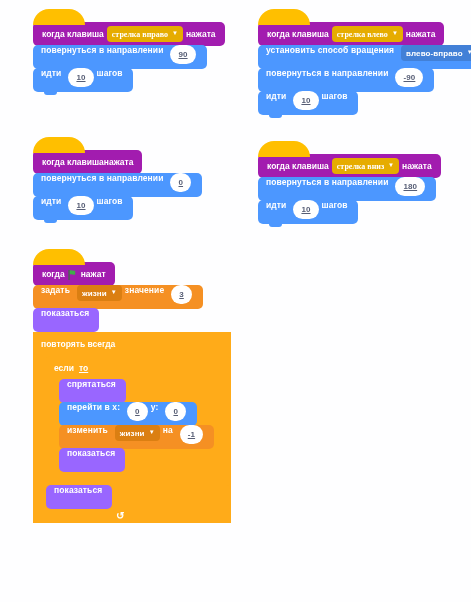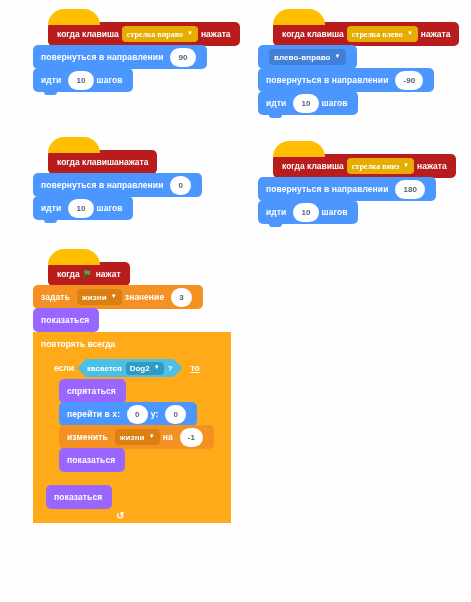--- a/index.html
+++ b/index.html
@@ -12,21 +12,21 @@
     -webkit-font-smoothing:antialiased;
   }
   .canvas{
     position:absolute;inset:0;
     background:#fefeff;
   }
   
   .script{position:absolute;}
   .blk{
     position:relative;
-    display:flex;align-items:center;
+    display:flex;align-items:flex-start;
     box-sizing:border-box;
     color:#fff;
     font-size:8.5px;
     font-weight:bold;
     letter-spacing:.1px;
     padding:0 8px;
     height:24px;
     border-radius:5px;
     margin-top:-1px;
     white-space:nowrap;
@@ -68,38 +68,39 @@
   .hat::after{
     content:"";
     position:absolute;
     left:11px;bottom:-3px;
     width:13px;height:4px;
     background:#FFBF00;
     border-radius:0 0 3px 3px;
   }
 
   
-  .c-events{background:#b91c1c;margin-left:15px;}
+  .c-events{background:#a21caf;}
   .c-motion{background:#4C97FF;}
   .c-looks{background:#9966FF;}
   .c-data{background:#F59023;}
   .c-control{background:#FFAB19;}
 
   
   .oval{
     background:#ffffff;
     color:#575E75;
     border-radius:11px;
     height:19px;
     min-width:20px;
     padding:0 8px;
     display:inline-flex;align-items:center;justify-content:center;
     font-size:8px;font-weight:bold;
     margin:0 3px;
     box-sizing:border-box;
+    text-decoration:underline;
   }
   
   .drop{
     border-radius:4px;
     height:16px;
     padding:0 5px;
     display:inline-flex;align-items:center;
     font-size:8px;font-weight:bold;
     color:#fff;
     margin:0 3px;
@@ -213,20 +214,21 @@
     <div class="hat c-events">
       <div class="cap"></div>
       <span class="lbl">когда клавиша</span>
       <span class="drop on-events">
         <span>стрелка влево</span>
         <span class="arrow">▼</span>
       </span>
       <span class="lbl">нажата</span>
     </div>
     <div class="blk c-motion">
+      <span class="lbl">установить способ вращения</span>
       <span class="drop on-motion">
         <span>влево-вправо</span>
         <span class="arrow">▼</span>
       </span>
     </div>
     <div class="blk c-motion">
       <span class="lbl">повернуться в направлении</span>
       <span class="oval">-90</span>
     </div>
     <div class="blk c-motion">
@@ -306,28 +308,20 @@
       <div class="top c-control">
         <span class="lbl">повторять всегда</span>
       </div>
       <div class="body">
         <div class="spine c-control"></div>
         <div class="inner">
 
           <div class="cblock c-control" style="background:#FFAB19;">
             <div class="top c-control">
               <span class="lbl">если</span>
-              <span class="hex">
-                <span>касается</span>
-                <span class="dd">
-                  <span>Dog2</span>
-                  <span class="arrow">▼</span>
-                </span>
-                <span>?</span>
-              </span>
               <span class="lbl to-lbl">то</span>
             </div>
             <div class="body">
               <div class="spine c-control"></div>
               <div class="inner">
 
                 <div class="blk c-looks">
                   <span class="lbl">спрятаться</span>
                 </div>
 

